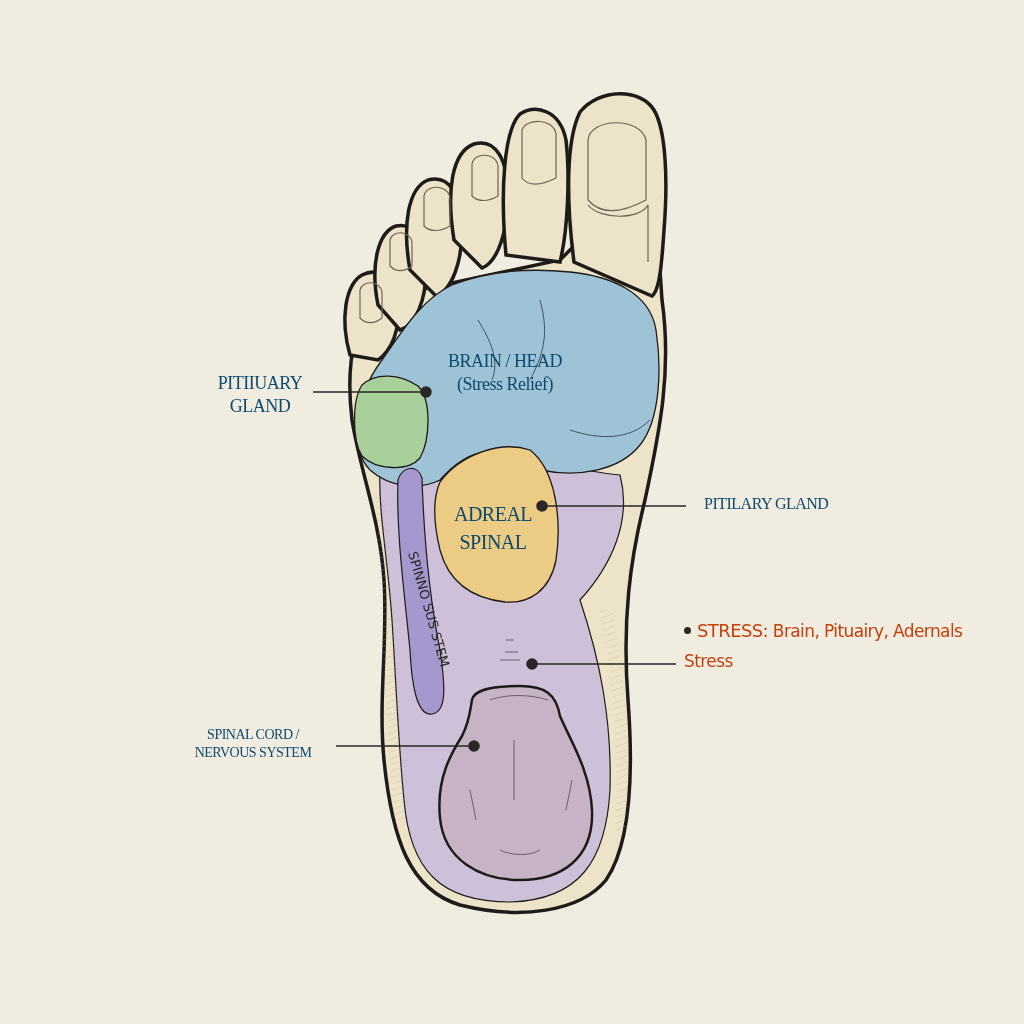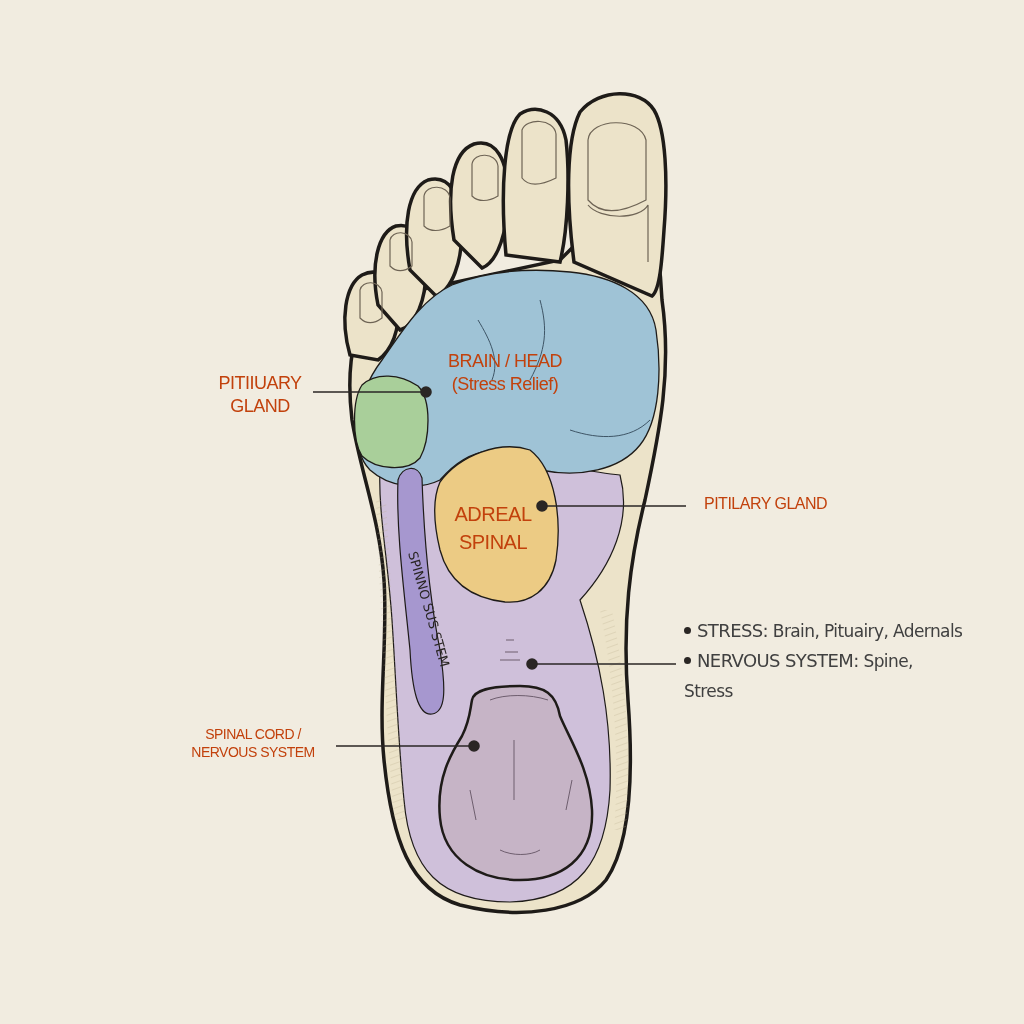--- a/index.html
+++ b/index.html
@@ -7,32 +7,32 @@
       width: 1024px; height: 1024px;
       background: #f1ece0;
       position: relative; overflow: hidden;
       font-family: "DejaVu Sans", sans-serif;
       color: #222;
     }
     .stage { position: absolute; left: 0; top: 0; width: 1024px; height: 1024px; }
     svg.illus { position: absolute; left: 0; top: 0; }
     .lbl {
       position: absolute;
-      font-family: Liberation Sans, sans-serif;
+      font-family: Liberation Serif, serif;
       font-stretch: condensed;
-      color: #c2410c;
+      color: #0c4a6e;
       letter-spacing: -0.5px;
       line-height: 1.25;
     }
     .lbl.c { text-align: center; }
     .lbl span { display: block; }
     .legend {
       position: absolute; left: 684px; top: 616px;
       font-family: "DejaVu Sans", sans-serif;
-      font-size: 17px; color: #404040; line-height: 30px;
+      font-size: 17px; color: #c2410c; line-height: 30px;
       letter-spacing: -0.6px;
     }
     .legend .row { white-space: nowrap; }
     .legend .bullet { display: inline-block; width: 7px; height: 7px; border-radius: 50%; background: #2a2624; margin-right: 6px; vertical-align: middle; position: relative; top: -2px; }
     .legend .k { font-size: 18px; }
     .legend .cont { padding-left: 0; }
   </style>
 </head>
 <body>
 
@@ -139,20 +139,17 @@
 
   <div class="lbl c" style="left:168px; top:726px; width:170px; font-size:14px;">
     <span>SPINAL CORD /</span>
     <span>NERVOUS SYSTEM</span>
   </div>
 
   <div class="legend">
     <div class="row">
       <span class="bullet"></span><span class="k">STRESS:</span> <span>Brain, Pituairy, Adernals</span>
     </div>
-    <div class="row">
-      <span class="bullet"></span><span class="k">NERVOUS SYSTEM:</span> <span>Spine,</span>
-    </div>
     <div class="row cont">
       <span>Stress</span>
     </div>
   </div>
 </div>
 
 </body></html>

